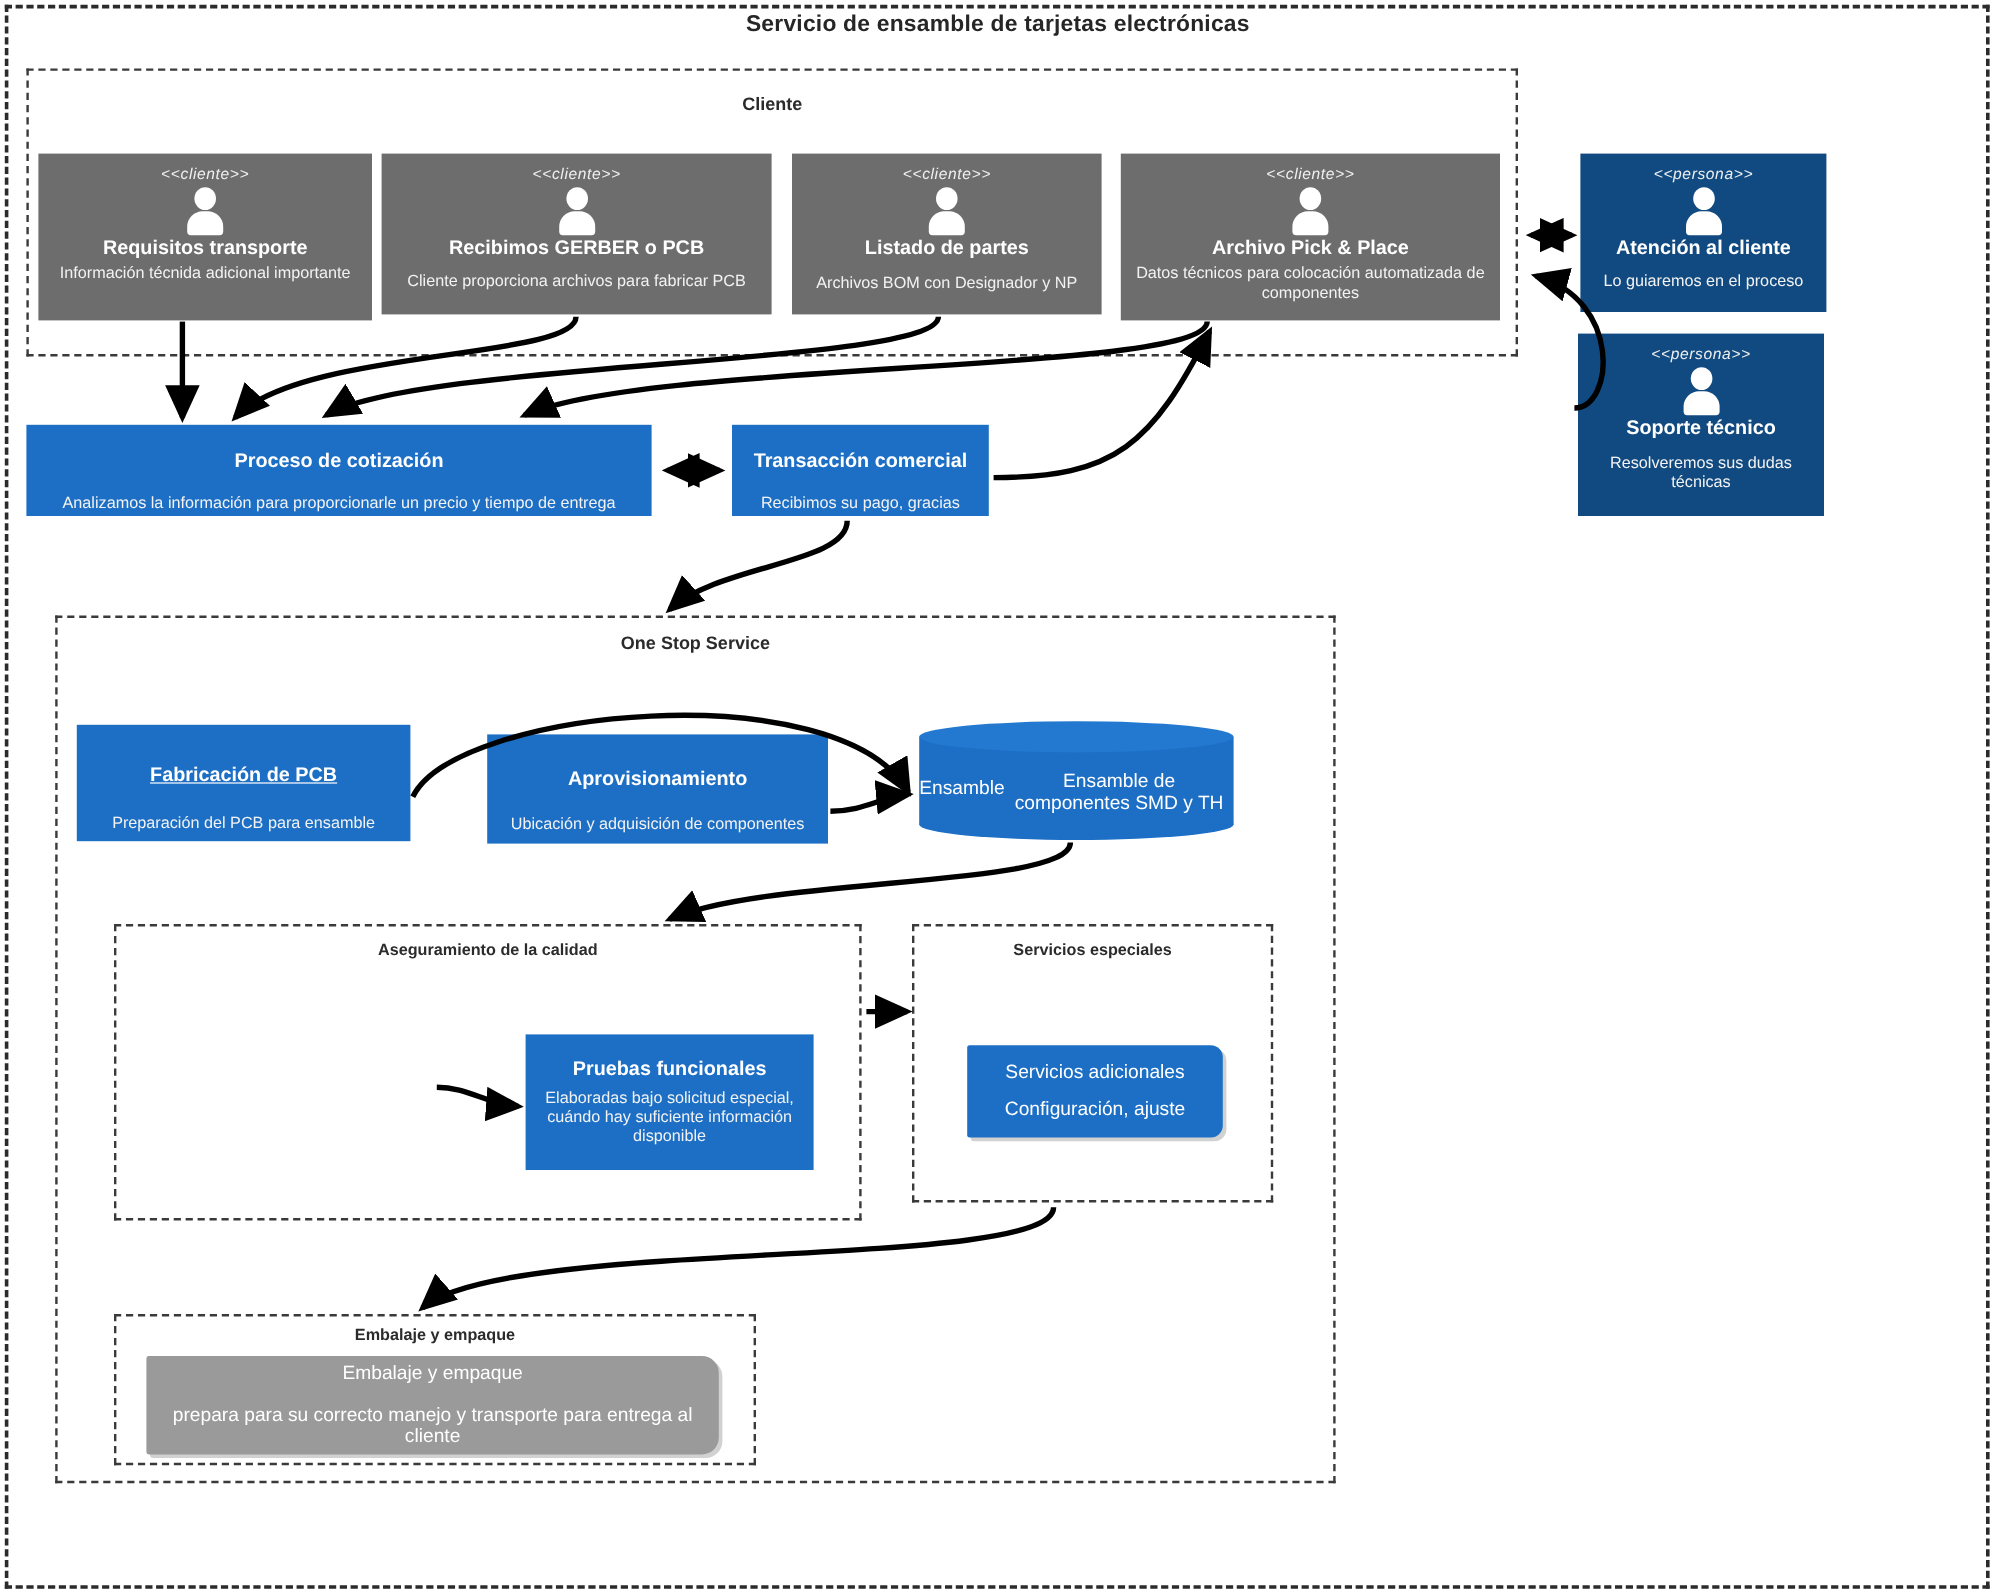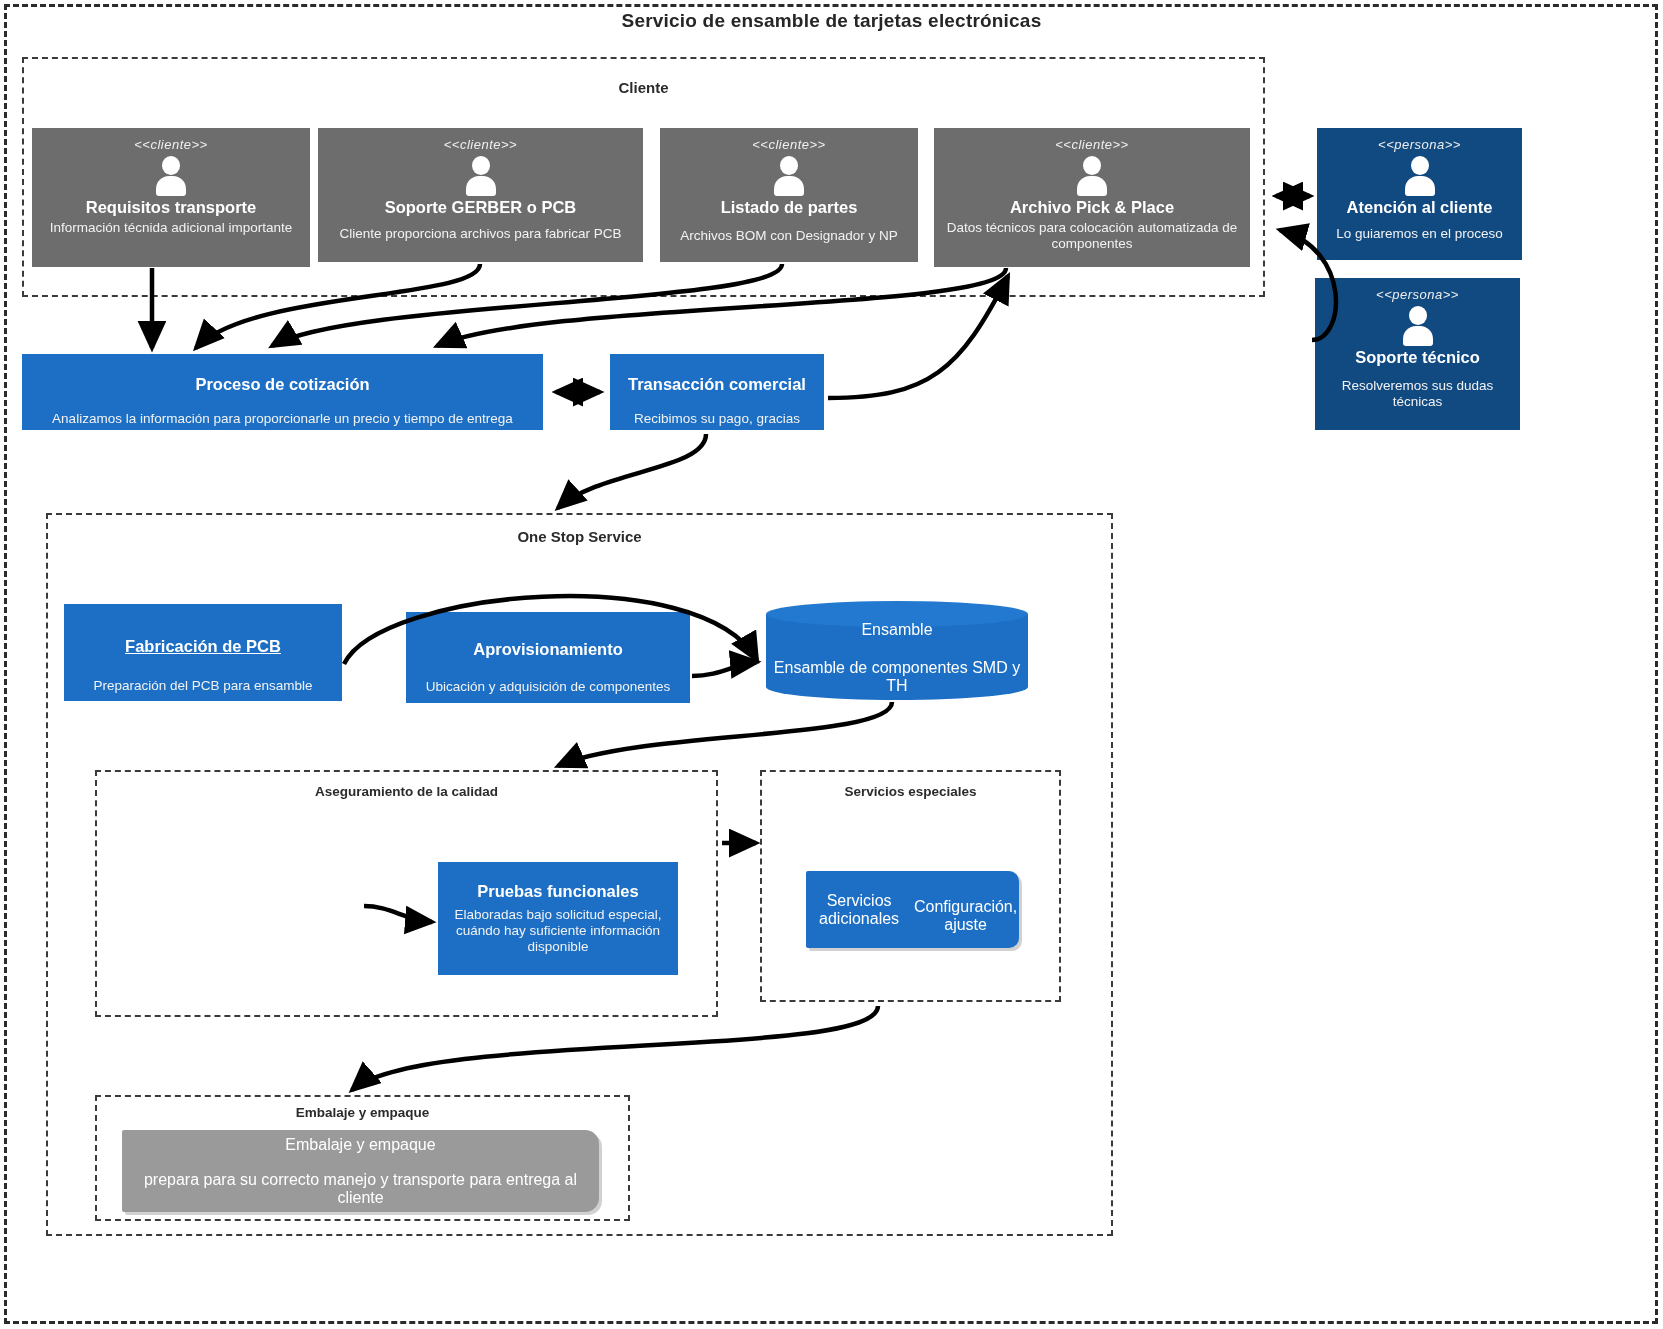--- a/index.html
+++ b/index.html
@@ -70,21 +70,21 @@
   .cylinder .cyl-top{
     position:absolute;left:0;top:0;width:100%;height:26px;
     background:#2279cf;border-radius:50%;
   }
   .cylinder .cyl-bottom{
     position:absolute;left:0;bottom:0;width:100%;height:26px;
     background:#1c6fc4;border-radius:50%;
   }
   .cylinder .cyl-content{
     position:absolute;left:0;top:0;width:100%;height:100%;
-    display:flex;flex-direction:column;align-items:center;justify-content:center;
+    display:flex;align-items:center;justify-content:center;
   }
 
   
   .shadowbox{
     position:absolute;box-sizing:border-box;color:#fff;text-align:center;
     display:flex;flex-direction:column;align-items:center;justify-content:center;
     box-shadow:3px 3px 0 rgba(0,0,0,.18);
   }
   .shadowbox.grey{background:#9a9a9a;border-radius:2px 14px 14px 2px;}
   .shadowbox.blue{background:#1c6fc4;border-radius:2px 10px 10px 2px;}
@@ -113,21 +113,21 @@
     <div class="title">Requisitos transporte</div>
     <div class="desc" style="margin-top:4px;">Información técnida adicional importante</div>
   </div>
 
   <div class="node grey" style="left:318px;top:128px;width:325px;height:134px;">
     <div class="stereotype">&lt;&lt;cliente&gt;&gt;</div>
     <div class="person-icon">
         <div class="head"></div>
         <div class="body"></div>
       </div>
-    <div class="title">Soporte GERBER o PCB</div>
+    <div class="title">Recibimos GERBER o PCB</div>
     <div class="desc" style="margin-top:10px;">Cliente proporciona archivos para fabricar PCB</div>
   </div>
 
   <div class="node grey" style="left:660px;top:128px;width:258px;height:134px;">
     <div class="stereotype">&lt;&lt;cliente&gt;&gt;</div>
     <div class="person-icon">
         <div class="head"></div>
         <div class="body"></div>
       </div>
     <div class="title">Listado de partes</div>
@@ -205,21 +205,21 @@
 
   <div class="node blue" style="left:438px;top:862px;width:240px;height:113px;justify-content:center;">
     <div class="title" style="margin-top:0;">Pruebas funcionales</div>
     <div class="desc" style="margin-top:6px;">Elaboradas bajo solicitud especial, cuándo hay suficiente información disponible</div>
   </div>
 
   <div class="group" style="left:760px;top:770px;width:301px;height:232px;">
     <div class="group-label sm" style="top:12px;">Servicios especiales</div>
   </div>
 
-  <div class="shadowbox blue" style="left:806px;top:871px;width:213px;height:77px;flex-direction:row;">
+  <div class="shadowbox blue" style="left:806px;top:871px;width:213px;height:77px;flex-direction:column;">
     <div class="title">Servicios adicionales</div>
     <div class="desc" style="margin-top:13px;">Configuración, ajuste</div>
   </div>
 
   <div class="group" style="left:95px;top:1095px;width:535px;height:126px;">
     <div class="group-label sm" style="top:8px;">Embalaje y empaque</div>
   </div>
 
   <div class="shadowbox grey" style="left:122px;top:1130px;width:477px;height:82px;flex-direction:column;">
     <div class="title">Embalaje y empaque</div>

